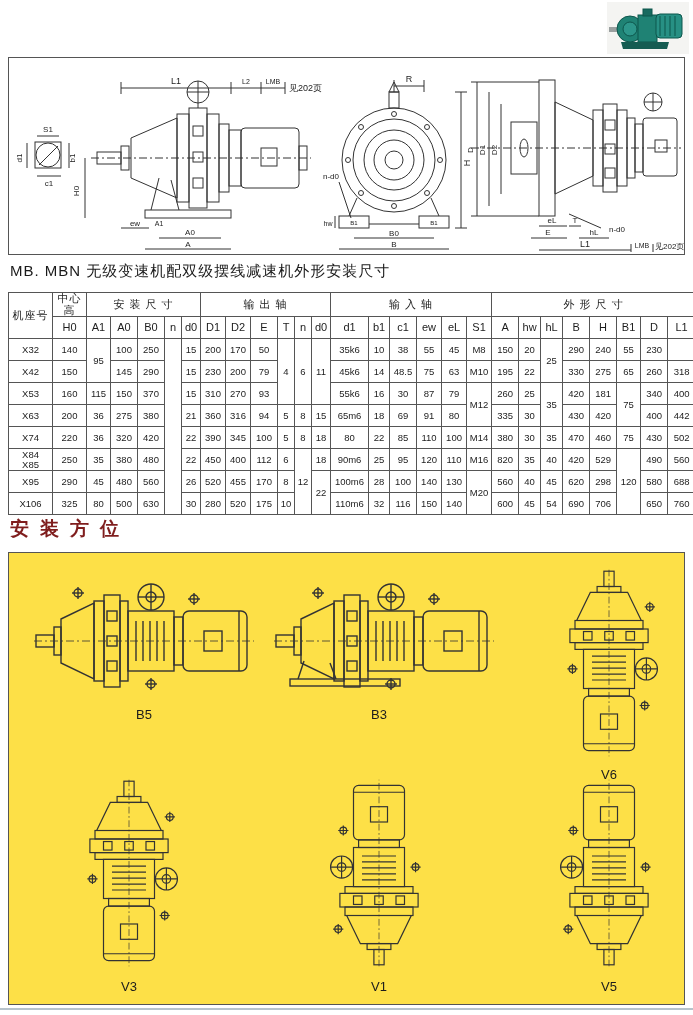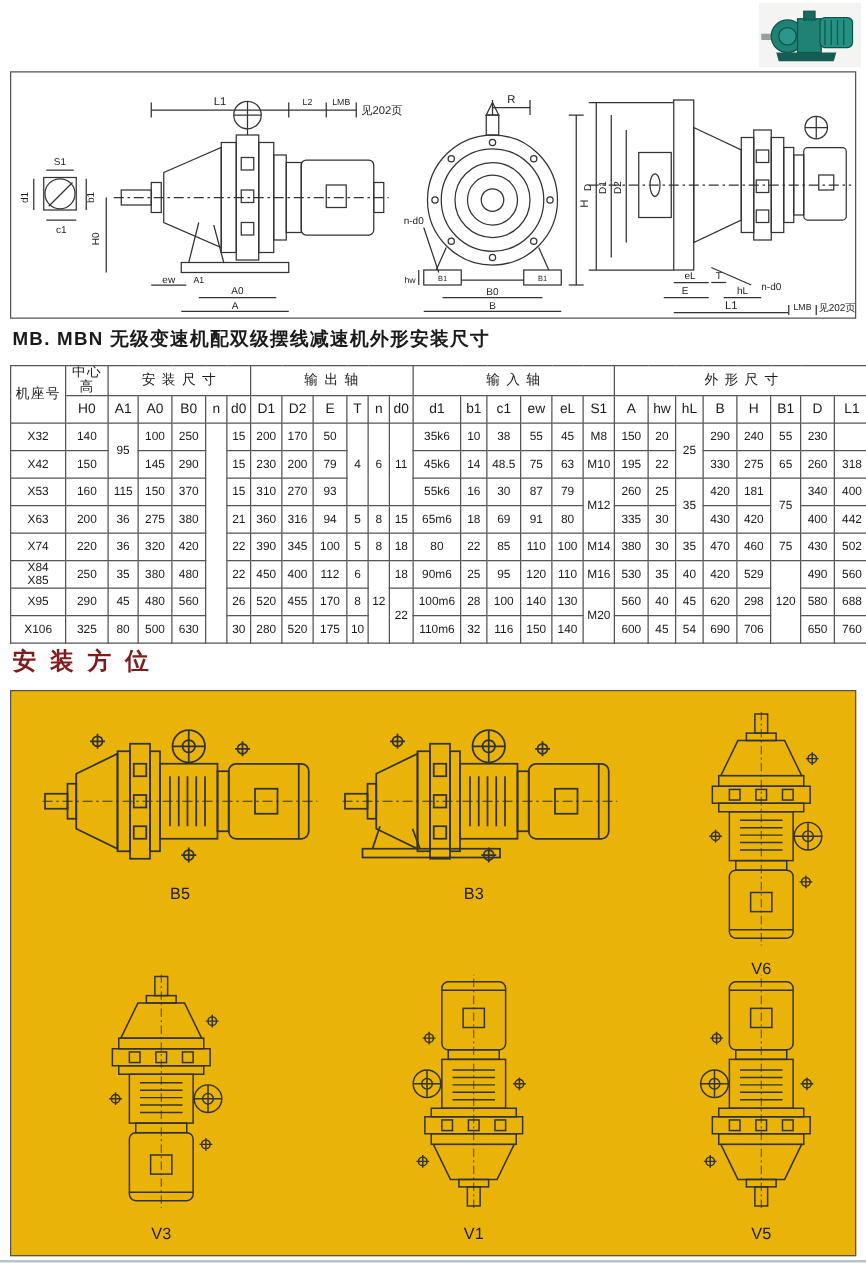--- a/index.html
+++ b/index.html
@@ -3,32 +3,32 @@
 <meta charset="utf-8">
 <style>
   html,body{margin:0;padding:0;}
   body{
     width:693px;height:1015px;position:relative;background:#ffffff;
     font-family:"Liberation Sans","DejaVu Sans",sans-serif;color:#222;
     overflow:hidden;
   }
   .photo{position:absolute;top:2px;right:4px;width:82px;height:52px;}
   .top-box{position:absolute;left:8px;top:57px;width:675px;height:196px;border:1px solid #555;background:#fff;}
-  .title{position:absolute;left:10px;top:262px;font-size:15px;font-weight:bold;color:#1a1a1a;letter-spacing:1px;white-space:nowrap;}
+  .title{position:absolute;left:10px;top:262px;font-size:15px;font-weight:normal;color:#1a1a1a;letter-spacing:1px;white-space:nowrap;}
   .dim-table-wrap{position:absolute;left:8px;top:292px;width:679px;}
   table.dims{border-collapse:collapse;table-layout:fixed;width:679px;}
   table.dims th,table.dims td{
     border:1px solid #555;font-size:9.5px;font-weight:normal;text-align:center;
     vertical-align:middle;padding:0;height:21px;line-height:1.05;white-space:pre-line;
     overflow:hidden;color:#1c1c1c;
   }
   table.dims thead th{font-size:11px;}
   table.dims thead tr:first-child th{letter-spacing:1px;}
   .section2{position:absolute;left:10px;top:516px;font-size:19px;font-weight:bold;color:#7f1d1d;letter-spacing:11px;white-space:nowrap;}
-  .bottom-box{position:absolute;left:8px;top:552px;width:675px;height:451px;border:1px solid #555;background:#eab308;}
+  .bottom-box{position:absolute;left:8px;top:552px;width:675px;height:451px;border:1px solid #555;background:#fde047;}
   svg{display:block;}
   svg text{stroke:none;fill:#1c1c1c;font-family:"Liberation Sans","DejaVu Sans",sans-serif;}
   .page-edge{position:absolute;left:0;top:1008px;width:693px;height:2px;background:#b7c3cb;}
 </style>
 </head>
 <body>
 
 <div class="photo">
   <svg width="82" height="52" viewBox="0 0 82 52">
     <rect x="0" y="0" width="82" height="52" fill="#f4f4f2"></rect>
@@ -418,21 +418,21 @@
           <td>112</td>
           <td>6</td>
           <td rowspan="3">12</td>
           <td>18</td>
           <td>90m6</td>
           <td>25</td>
           <td>95</td>
           <td>120</td>
           <td>110</td>
           <td>M16</td>
-          <td>530</td>
+          <td>820</td>
           <td>35</td>
           <td>40</td>
           <td>420</td>
           <td>529</td>
           <td rowspan="3">120</td>
           <td>490</td>
           <td>560</td>
         </tr>
         <tr>
           <td>X95</td>

